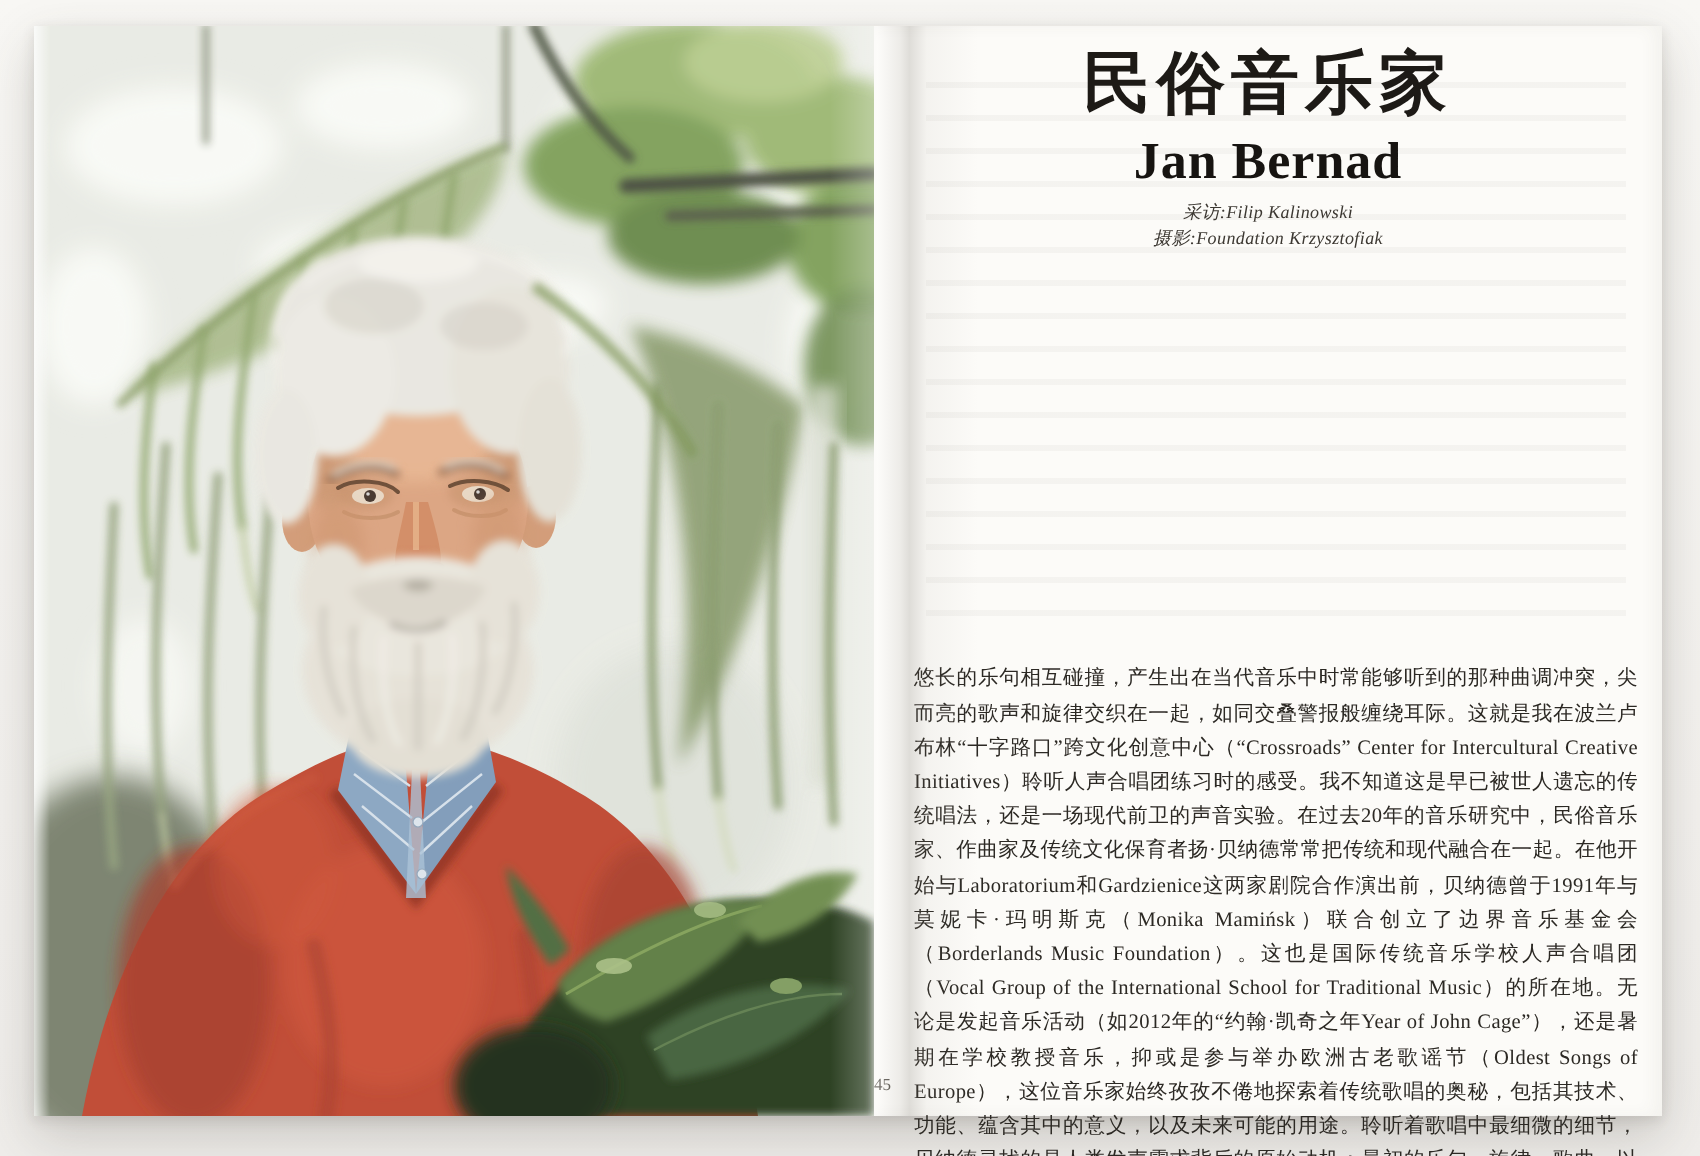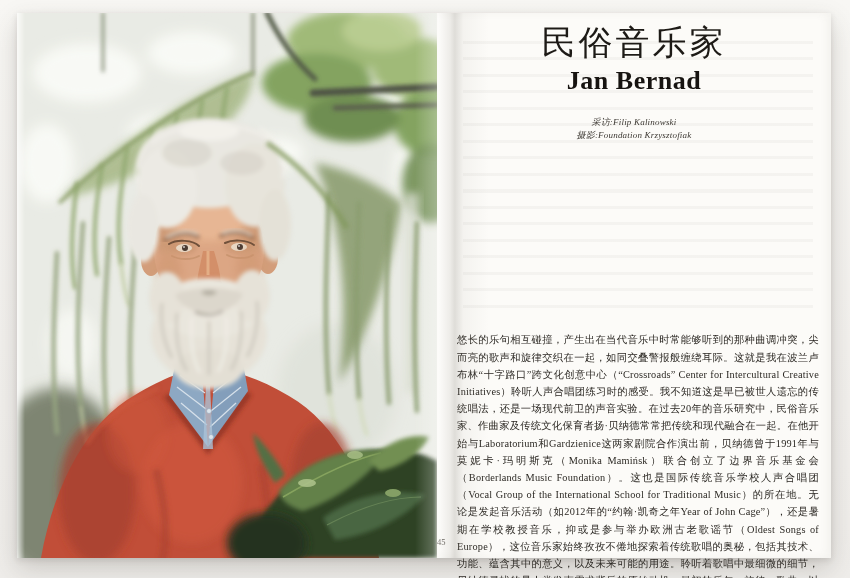--- a/index.html
+++ b/index.html
@@ -19,23 +19,23 @@
             box-shadow:inset -4px 0 8px rgba(80,75,65,.05); }
 
   .gutter { position:absolute; left:398px; top:0; width:78px; height:545px; pointer-events:none; z-index:6;
             background:linear-gradient(90deg, rgba(255,255,255,0) 0%, rgba(255,255,255,.30) 30%,
             rgba(105,100,90,.10) 45%, rgba(105,100,90,.20) 51%, rgba(150,145,135,.08) 62%, rgba(255,255,255,0) 95%); }
 
   .ghost { position:absolute; top:28px; left:26px; right:18px; height:272px; pointer-events:none;
             background:repeating-linear-gradient(180deg, rgba(100,95,85,.05) 0 3px, transparent 3px 16.5px); }
 
   .headline { position:absolute; top:10px; left:0; right:0; text-align:center; color:#1d1a16; }
-  .title-line { font-weight:400; font-size:34px; line-height:39px; letter-spacing:3px; }
+  .title-line { font-weight:700; font-size:34px; line-height:39px; letter-spacing:3px; }
   .subtitle { font-weight:700; font-size:26px; line-height:30px; letter-spacing:.5px; margin-top:4px; color:#171411; }
-  .credits { margin-top:20px; font-style:italic; font-size:9px; line-height:13px; color:#3c3832; letter-spacing:.2px; }
+  .credits { margin-top:4px; font-style:italic; font-size:9px; line-height:13px; color:#3c3832; letter-spacing:.2px; }
 
   .body-text { position:absolute; top:308px; left:20px; right:12px; font-size:10.3px; line-height:17.2px;
             text-align:justify; color:#2c2924; letter-spacing:.2px; }
 
   .pageno { position:absolute; bottom:11px; left:0; right:0; text-align:left; font-size:8.5px; color:#4a463f; }
 </style>
 </head>
 <body>
 
 <div class="canvas">

